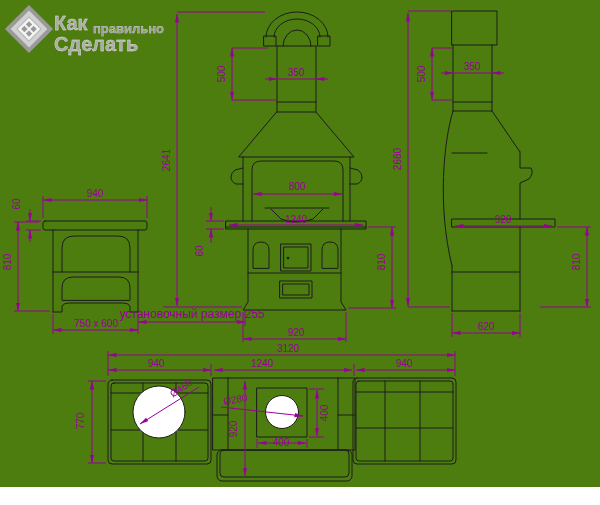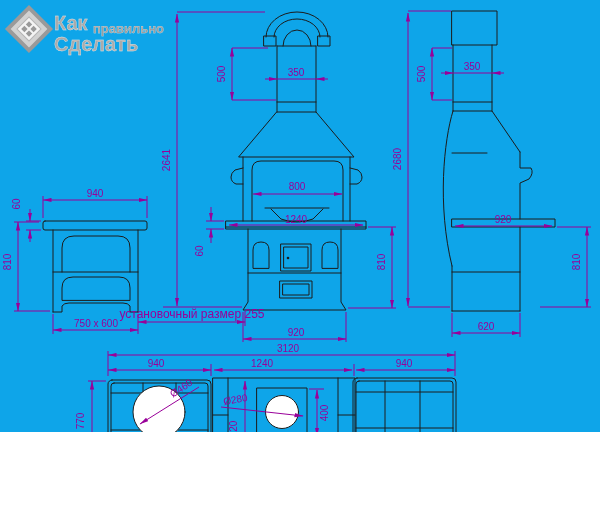--- a/index.html
+++ b/index.html
@@ -1,16 +1,16 @@
 <!DOCTYPE html>
 <html style="--dim: #990099; --line: #1c1c1c; --logo: #ababab;"><head>
 <meta charset="utf-8">
 <style>
   html,body{margin:0;padding:0;background:#fff;}
-  .stage{position:relative;width:600px;height:432px;background:#0ea5e9;overflow:hidden;
+  .stage{position:relative;width:600px;height:487px;background:#4d7c0f;overflow:hidden;
          font-family:"Liberation Sans",sans-serif;text-align:right;}
   svg{display:block}
   svg text{font-family:"Liberation Sans",sans-serif;}
   .k{stroke:var(--line,#1c1c1c);stroke-width:1;fill:none;stroke-linejoin:round;stroke-linecap:round;}
   .d{stroke:var(--dim,#990099);stroke-width:1;fill:none;}
   .dt{fill:var(--dim,#990099);font-size:10px;}
   .dt2{font-size:12px;}
   .ah{fill:var(--dim,#990099);}
   .logo-big{font-size:20px;font-weight:bold;fill:var(--logo,#ababab);stroke:#e3e3e3;stroke-width:.35;}
   .logo-small{font-size:13px;font-weight:bold;fill:#9e9e9e;stroke:#e3e3e3;stroke-width:.25;}

